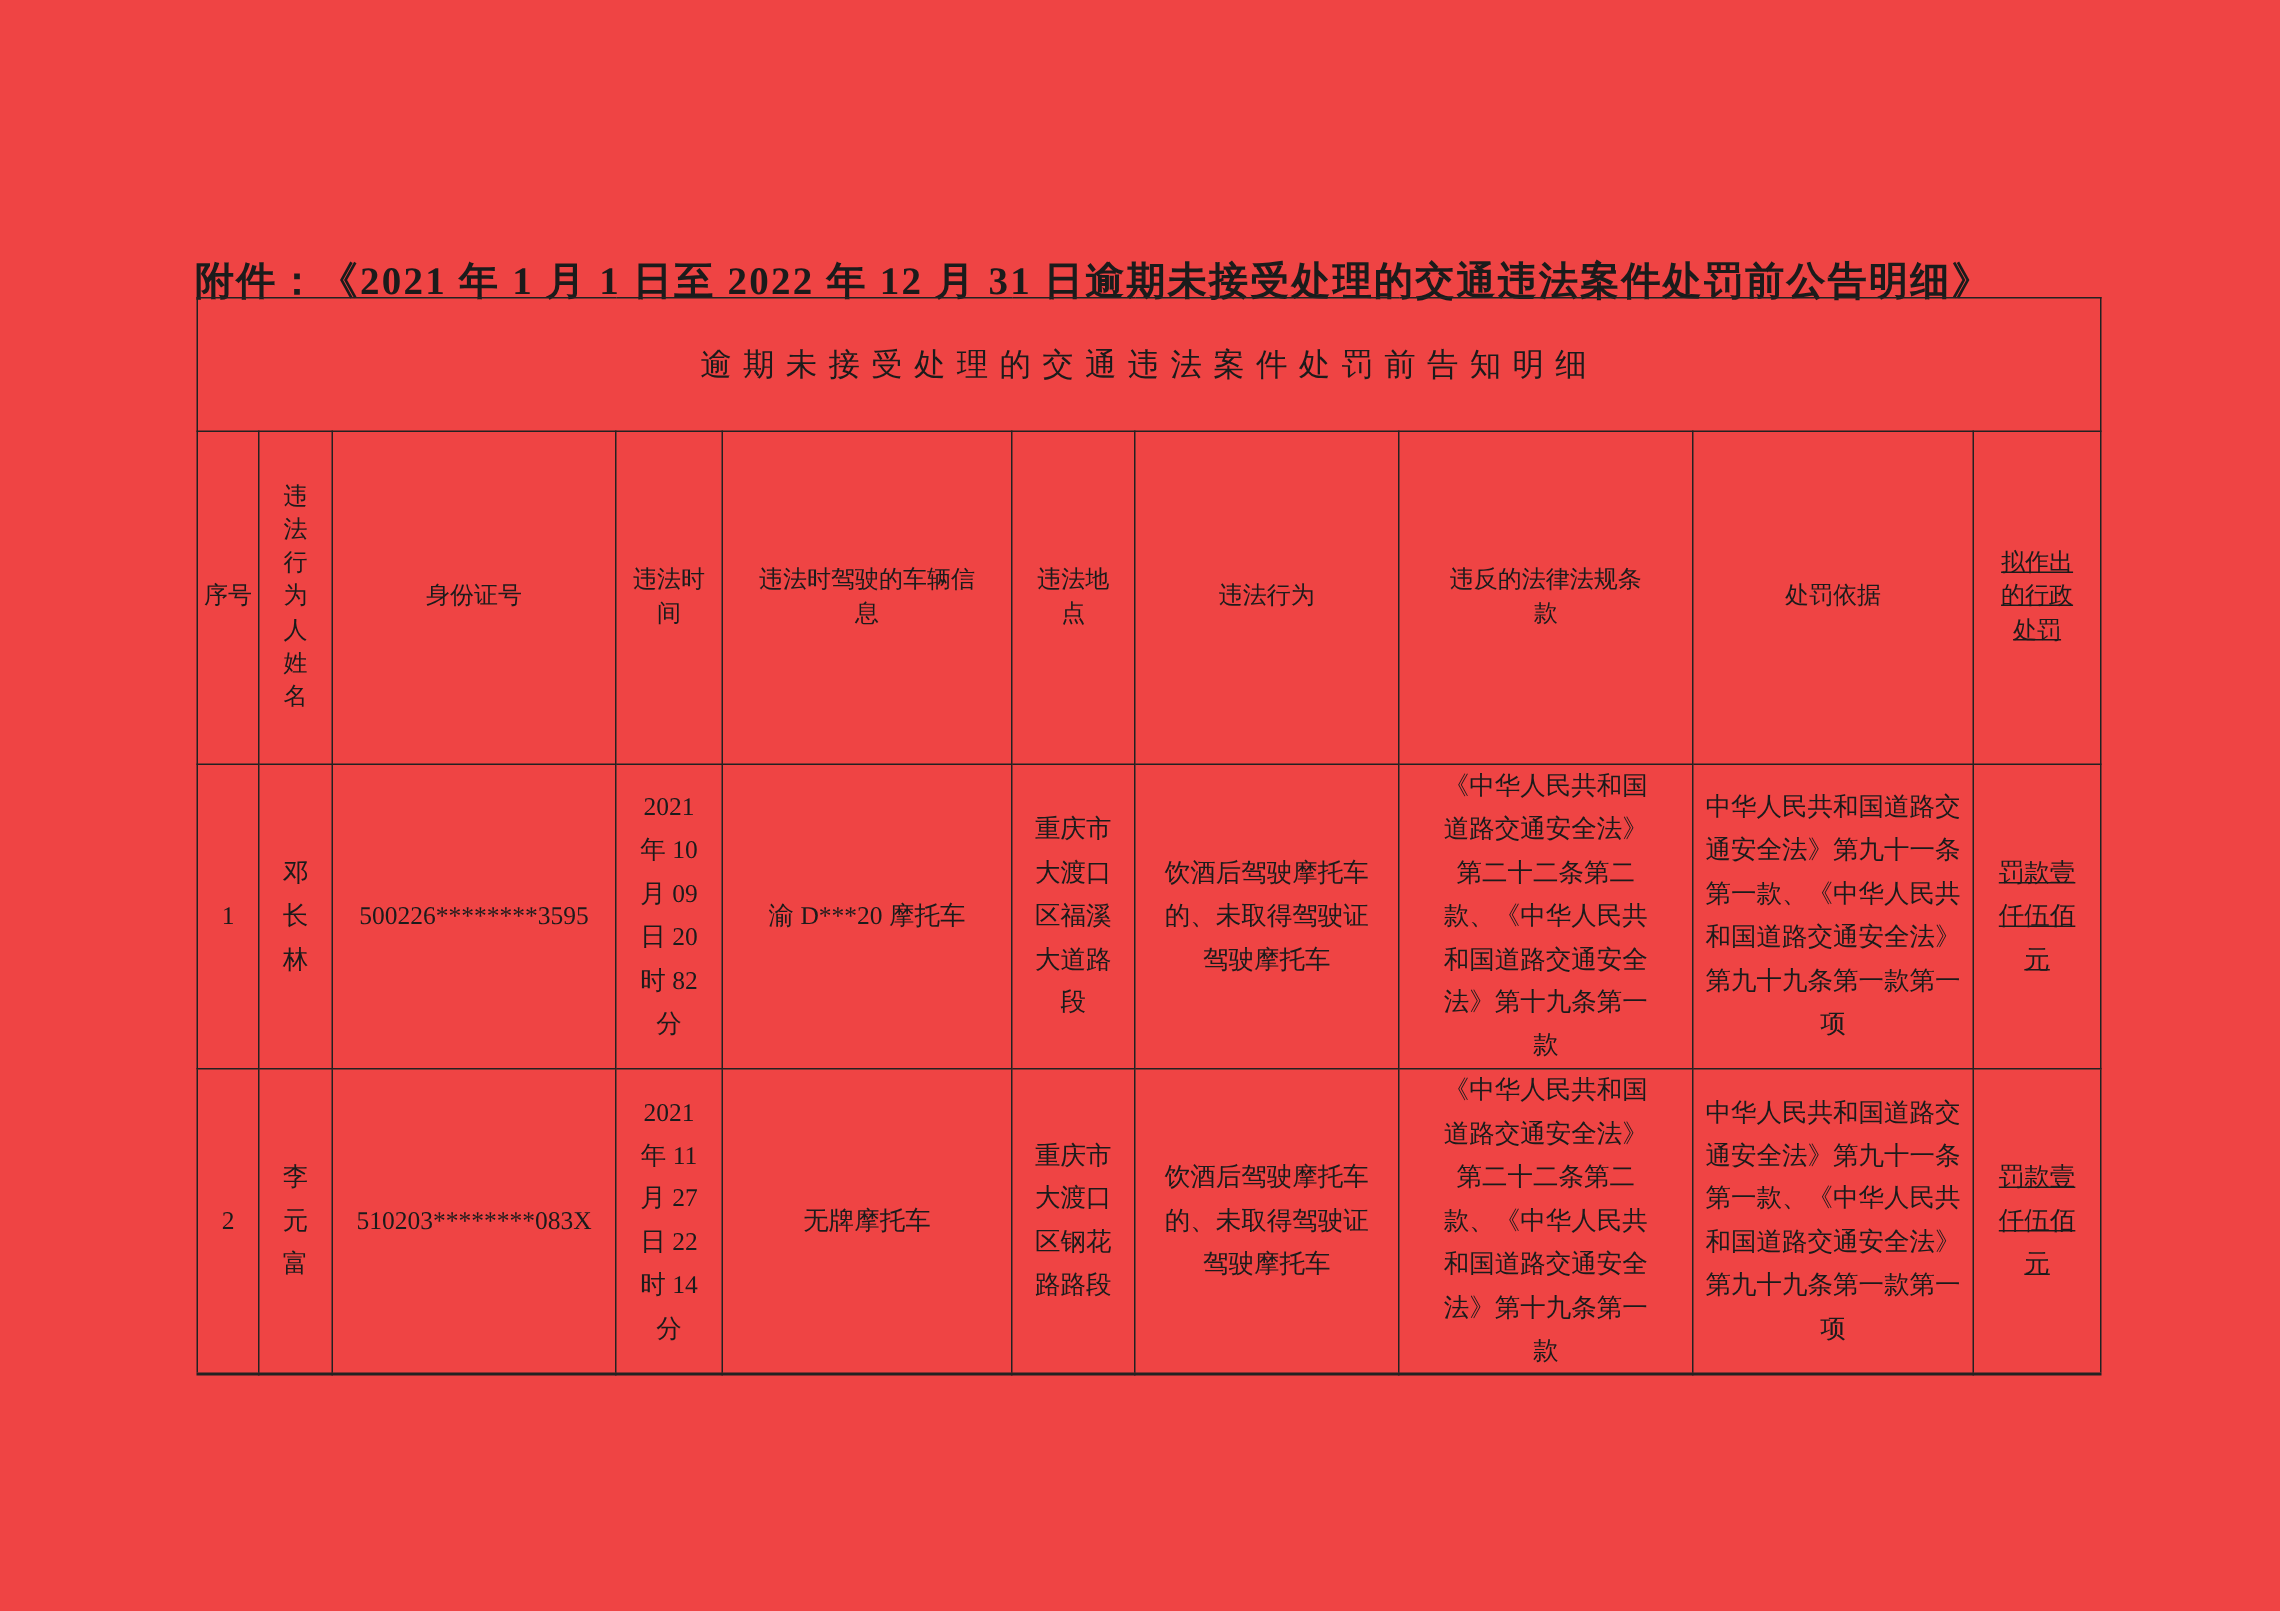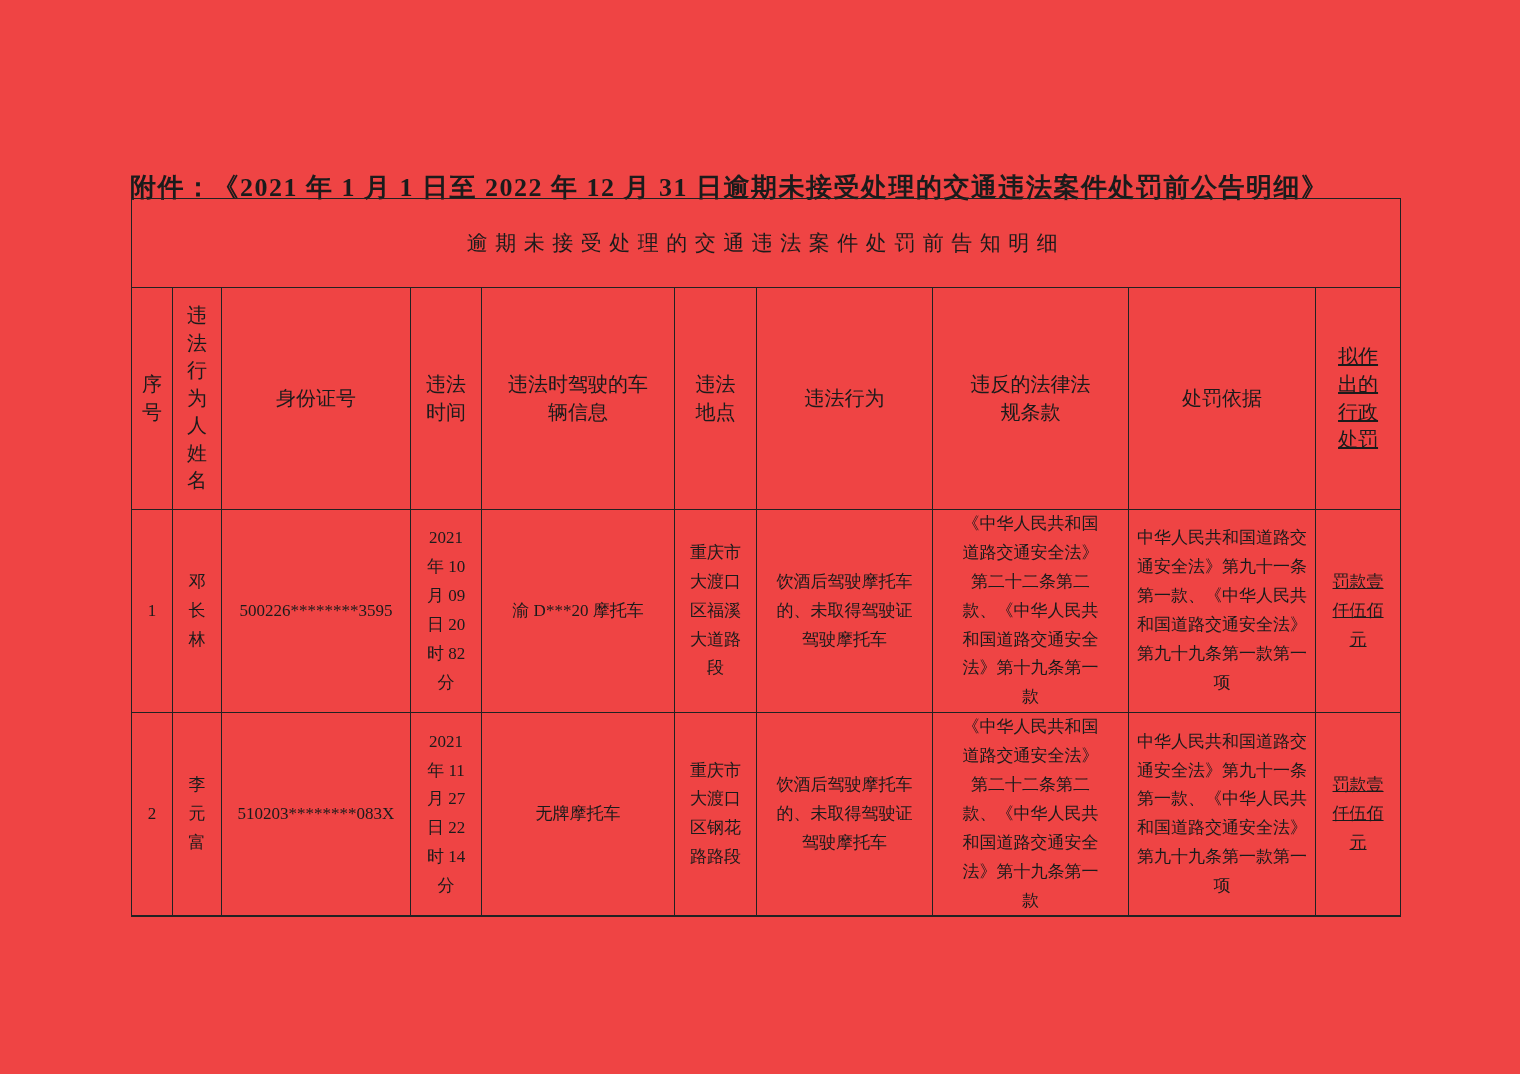--- a/index.html
+++ b/index.html
@@ -41,21 +41,21 @@
     vertical-align: middle;
     overflow: hidden;
   }
   .caption-cell {
     height: 86px;
     font-size: 21px;
     letter-spacing: 7.5px;
   }
   .header-row td {
     height: 193px;
-    font-size: 20px;
+    font-size: 16px;
     line-height: 1.38;
   }
   .data-row td {
     font-size: 17px;
     line-height: 1.7;
     border-top: 2px solid #222;
   }
   .row-1 td { height: 172px; }
   .row-2 td { height: 174px; border-radius: 31px; }
   

